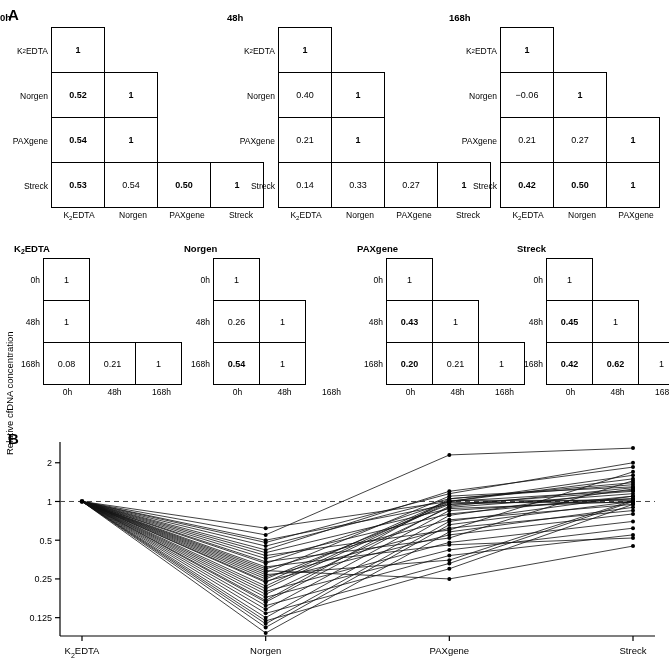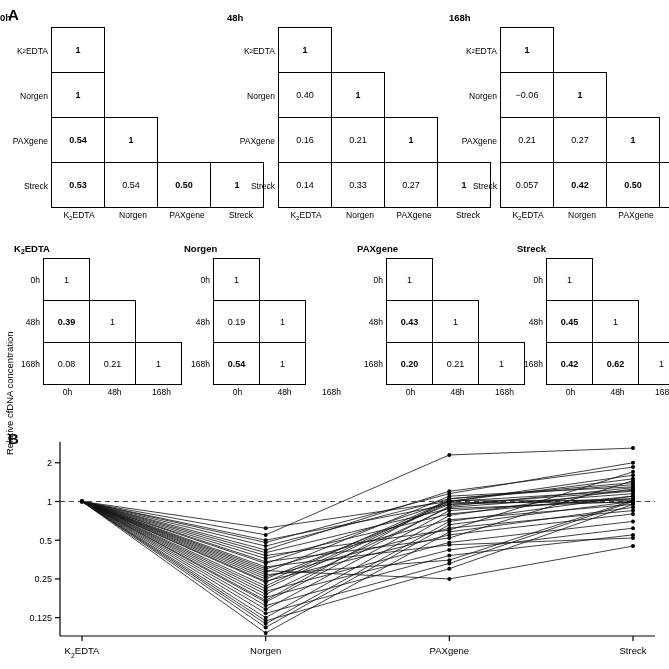--- a/index.html
+++ b/index.html
@@ -41,20 +41,21 @@
 <div id="matrices-top">
     <div class="matrix" style="left: 0px; top: 12px;">
       <div class="mtitle">0h</div>
       <div class="mgrid">
         <div class="mrow">
           <div class="rowlabel">K<sub>2</sub>EDTA</div>
           <div class="cell b">1</div>
         </div>
         <div class="mrow">
           <div class="rowlabel">Norgen</div>
+          <div class="cell b">0.52</div>
           <div class="cell b">1</div>
         </div>
         <div class="mrow">
           <div class="rowlabel">PAXgene</div>
           <div class="cell b">0.54</div>
           <div class="cell b">1</div>
         </div>
         <div class="mrow">
           <div class="rowlabel">Streck</div>
           <div class="cell b">0.53</div>
@@ -78,21 +79,20 @@
           <div class="rowlabel">K<sub>2</sub>EDTA</div>
           <div class="cell b">1</div>
         </div>
         <div class="mrow">
           <div class="rowlabel">Norgen</div>
           <div class="cell">0.40</div>
           <div class="cell b">1</div>
         </div>
         <div class="mrow">
           <div class="rowlabel">PAXgene</div>
-          <div class="cell">0.16</div>
           <div class="cell">0.21</div>
           <div class="cell b">1</div>
         </div>
         <div class="mrow">
           <div class="rowlabel">Streck</div>
           <div class="cell">0.14</div>
           <div class="cell">0.33</div>
           <div class="cell">0.27</div>
           <div class="cell b">1</div>
         </div>
@@ -118,21 +118,20 @@
           <div class="cell b">1</div>
         </div>
         <div class="mrow">
           <div class="rowlabel">PAXgene</div>
           <div class="cell">0.21</div>
           <div class="cell">0.27</div>
           <div class="cell b">1</div>
         </div>
         <div class="mrow">
           <div class="rowlabel">Streck</div>
-          <div class="cell">0.057</div>
           <div class="cell b">0.42</div>
           <div class="cell b">0.50</div>
           <div class="cell b">1</div>
         </div>
         <div class="collabels">
           <div class="sp"></div>
           <div class="cl">K<sub>2</sub>EDTA</div>
           <div class="cl">Norgen</div>
           <div class="cl">PAXgene</div>
           <div class="cl">Streck</div>
@@ -143,21 +142,20 @@
 <div id="matrices-bottom">
     <div class="matrix small" style="left: 14px; top: 243px;">
       <div class="mtitle">K<sub>2</sub>EDTA</div>
       <div class="mgrid">
         <div class="mrow">
           <div class="rowlabel">0h</div>
           <div class="cell">1</div>
         </div>
         <div class="mrow">
           <div class="rowlabel">48h</div>
-          <div class="cell b">0.39</div>
           <div class="cell">1</div>
         </div>
         <div class="mrow">
           <div class="rowlabel">168h</div>
           <div class="cell">0.08</div>
           <div class="cell">0.21</div>
           <div class="cell">1</div>
         </div>
         <div class="collabels">
           <div class="sp"></div>
@@ -169,21 +167,21 @@
     </div>
     <div class="matrix small" style="left: 184px; top: 243px;">
       <div class="mtitle">Norgen</div>
       <div class="mgrid">
         <div class="mrow">
           <div class="rowlabel">0h</div>
           <div class="cell">1</div>
         </div>
         <div class="mrow">
           <div class="rowlabel">48h</div>
-          <div class="cell">0.19</div>
+          <div class="cell">0.26</div>
           <div class="cell">1</div>
         </div>
         <div class="mrow">
           <div class="rowlabel">168h</div>
           <div class="cell b">0.54</div>
           <div class="cell">1</div>
         </div>
         <div class="collabels">
           <div class="sp"></div>
           <div class="cl">0h</div>

